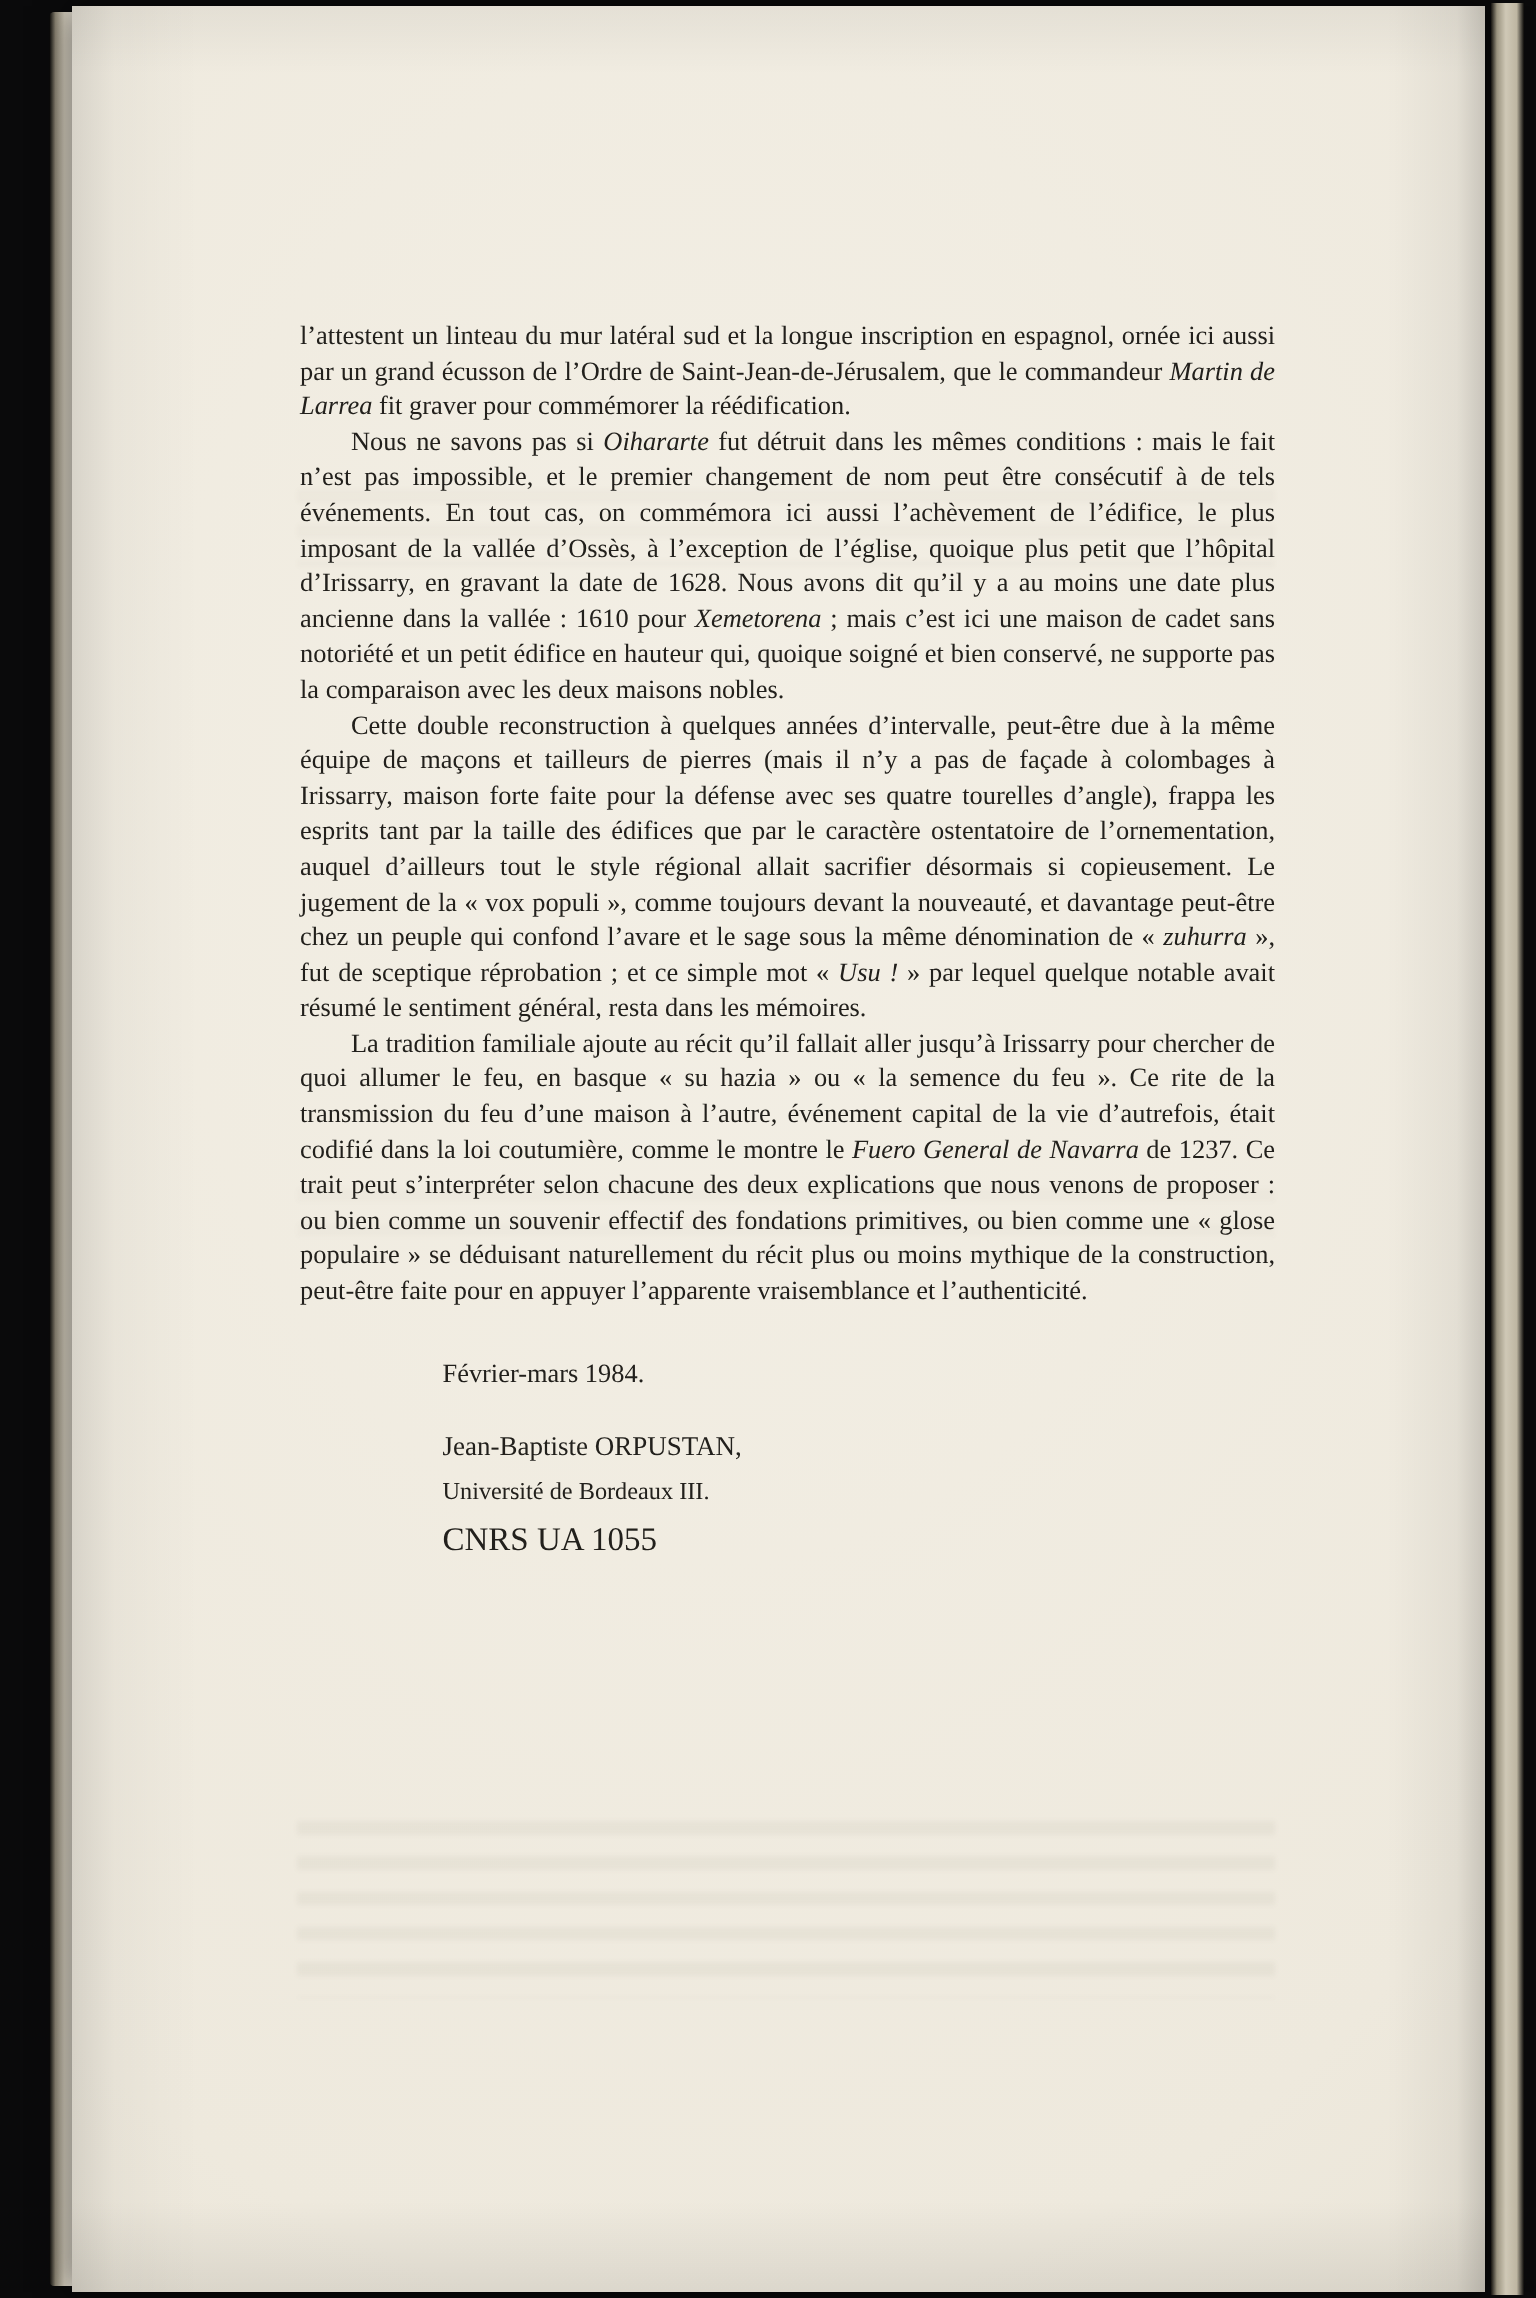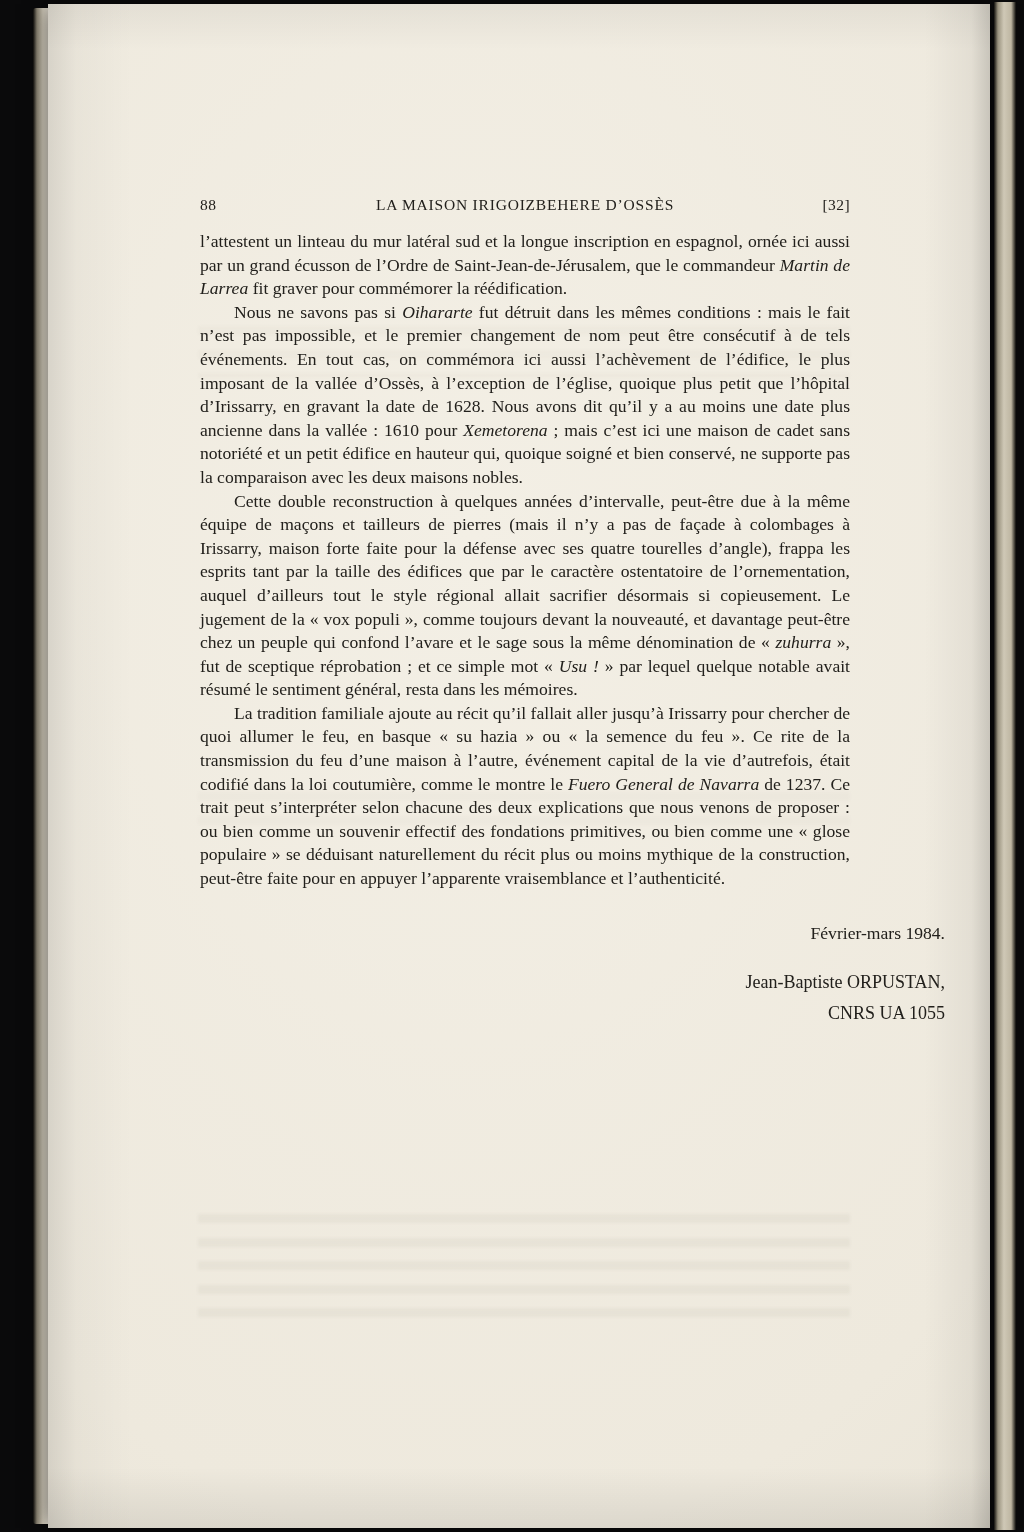--- a/index.html
+++ b/index.html
@@ -103,56 +103,52 @@
   }
   .body-text p {
     margin: 0;
     text-indent: 34px;
   }
   .body-text p.no-indent { text-indent: 0; }
   .body-text em { font-style: italic; }
 
   .closing {
     margin-top: 32px;
-    text-align: right;
+    text-align: left;
     transform: translateX(95px);
     font-size: 17.6px;
   }
   .closing .date-line { margin-bottom: 28px; }
   .closing .author-line { font-size: 18px; margin-bottom: 10px; }
   .closing .affiliation-line { font-size: 16.2px; margin-bottom: 9px; }
-  .closing .organization-line { font-size: 18px; }
+  .closing .organization-line { font-size: 22px; }
 </style>
 </head>
 <body>
 
 <div class="stack-left"></div>
 
 <div class="page">
   <div class="ghost ghost-a"></div>
   <div class="ghost ghost-b"></div>
   <div class="ghost ghost-c"></div>
 
   <div class="text-col">
 
-    <div class="page-header">
-      <span class="num">88</span>
-      <span class="title">LA MAISON IRIGOIZBEHERE D’OSSÈS</span>
-      <span class="folio">[32]</span>
-    </div>
 
     <div class="body-text">
         <p class="no-indent"><span>l’attestent un linteau du mur latéral sud et la longue inscription en espagnol, ornée ici aussi par un grand écusson de l’Ordre de Saint-Jean-de-Jérusalem, que le commandeur </span><em>Martin de Larrea</em><span> fit graver pour commémorer la réédification.</span></p>
         <p><span>Nous ne savons pas si </span><em>Oihararte</em><span> fut détruit dans les mêmes conditions : mais le fait n’est pas impossible, et le premier changement de nom peut être consécutif à de tels événements. En tout cas, on commémora ici aussi l’achèvement de l’édifice, le plus imposant de la vallée d’Ossès, à l’exception de l’église, quoique plus petit que l’hôpital d’Irissarry, en gravant la date de 1628. Nous avons dit qu’il y a au moins une date plus ancienne dans la vallée : 1610 pour </span><em>Xemetorena</em><span> ; mais c’est ici une maison de cadet sans notoriété et un petit édifice en hauteur qui, quoique soigné et bien conservé, ne supporte pas la comparaison avec les deux maisons nobles.</span></p>
         <p><span>Cette double reconstruction à quelques années d’intervalle, peut-être due à la même équipe de maçons et tailleurs de pierres (mais il n’y a pas de façade à colombages à Irissarry, maison forte faite pour la défense avec ses quatre tourelles d’angle), frappa les esprits tant par la taille des édifices que par le caractère ostentatoire de l’ornementation, auquel d’ailleurs tout le style régional allait sacrifier désormais si copieusement. Le jugement de la « vox populi », comme toujours devant la nouveauté, et davantage peut-être chez un peuple qui confond l’avare et le sage sous la même dénomination de « </span><em>zuhurra</em><span> », fut de sceptique réprobation ;  et ce simple mot « </span><em>Usu !</em><span> » par lequel quelque notable avait résumé le sentiment général, resta dans les mémoires.</span></p>
         <p><span>La tradition familiale ajoute au récit qu’il fallait aller jusqu’à Irissarry pour chercher de quoi allumer le feu, en basque « su hazia » ou « la semence du feu ». Ce rite de la transmission du feu d’une maison à l’autre, événement capital de la vie d’autrefois, était codifié dans la loi coutumière, comme le montre le </span><em>Fuero General de Navarra</em><span> de 1237. Ce trait peut s’interpréter selon chacune des deux explications que nous venons de proposer :  ou bien comme un souvenir effectif des fondations primitives, ou bien comme une « glose populaire » se déduisant naturellement du récit plus ou moins mythique de la construction, peut-être faite pour en appuyer l’apparente vraisemblance et l’authenticité.</span></p>
       </div>
 
     <div class="closing">
       <div class="date-line">Février-mars 1984.</div>
       <div class="author-line">Jean-Baptiste ORPUSTAN,</div>
+      <div class="affiliation-line">Université de Bordeaux III.</div>
       <div class="organization-line">CNRS UA 1055</div>
     </div>
 
   </div>
 </div>
 
 <div class="next-pages"></div>
 
 </body></html>

